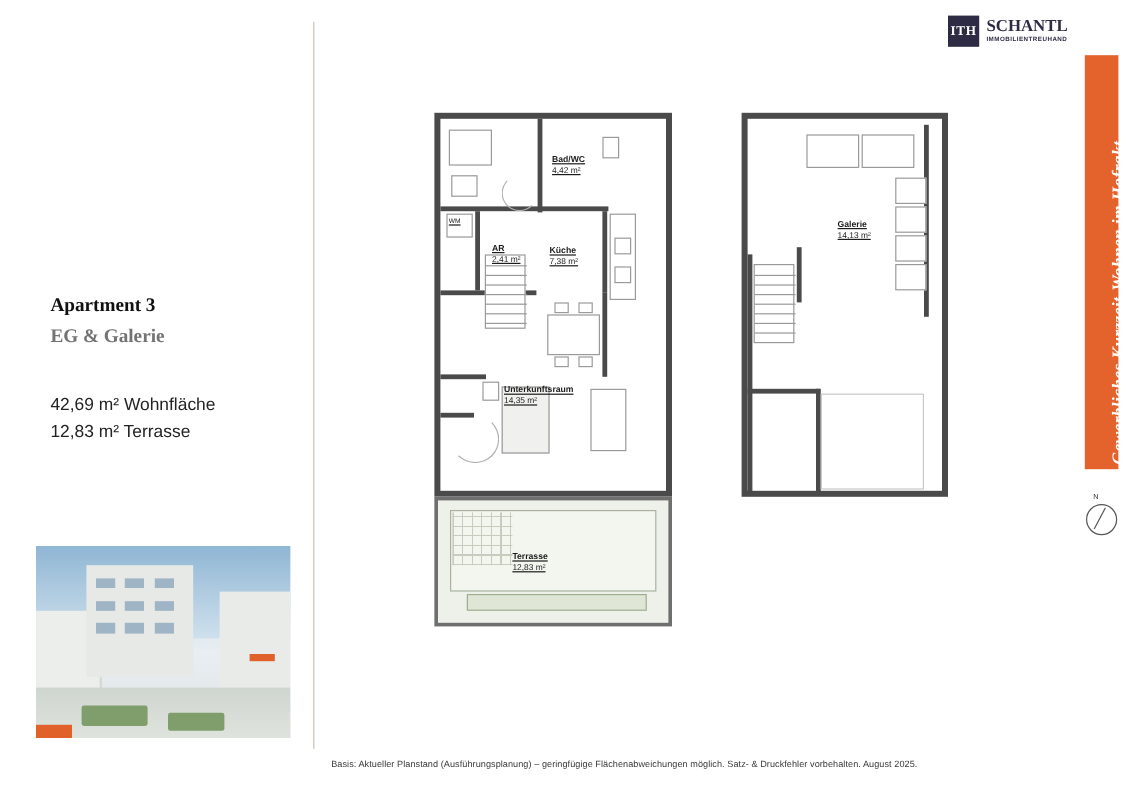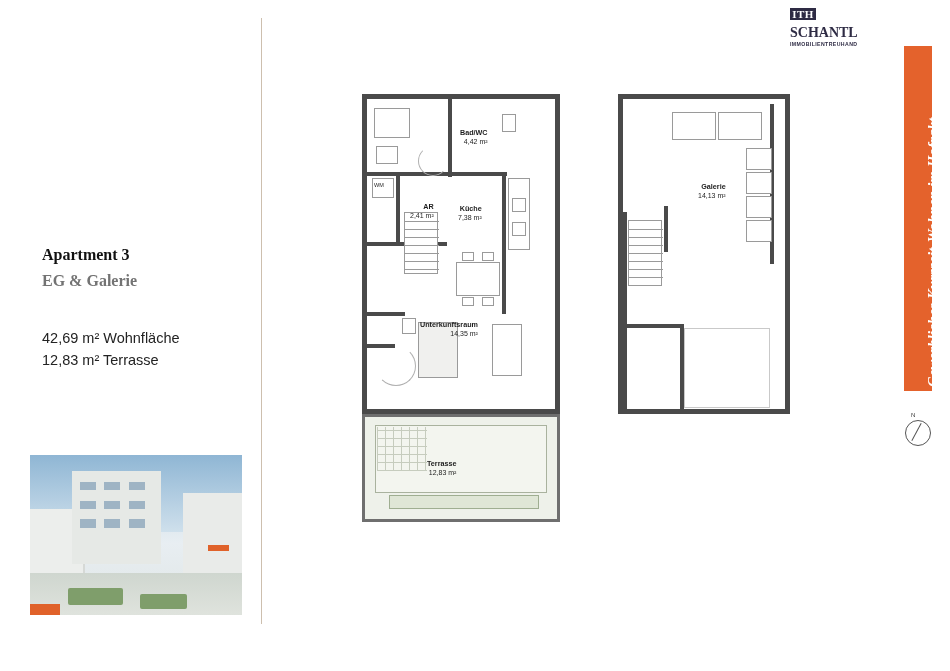--- a/index.html
+++ b/index.html
@@ -174,22 +174,22 @@
   }
 
   
   .ith-logo {
     position: absolute;
     right: 60px;
     top: 8px;
     width: 100px;
     height: 36px;
     display: flex;
+    align-items: center;
     gap: 6px;
-    flex-direction: column;
   }
   .ith-mark {
     width: 26px;
     height: 26px;
     background: #2e2b44;
     color: #fff;
     font-family: "Liberation Serif", serif;
     font-size: 11px;
     font-weight: bold;
     display: flex;
@@ -295,23 +295,24 @@
   .furn-fill {
     position: absolute;
     border: 1px solid #9a9a9a;
     background: #f0f0ee;
     box-sizing: border-box;
   }
   .lbl {
     position: absolute;
     font-size: 7px;
     color: #1c1c1c;
-    text-align: right;
+    text-align: left;
     line-height: 1.25;
     white-space: nowrap;
+    text-decoration: underline;
   }
   .lbl b {
     font-weight: bold;
     font-size: 7.2px;
   }
   .stair-line {
     position: absolute;
     background: #9a9a9a;
     height: 1px;
   }
@@ -425,20 +426,21 @@
   <div class="banner">
     <span class="banner-text">Gewerbliches Kurzzeit-Wohnen im Hofrakt</span>
   </div>
 
   <div class="compass">
     <div class="compass-n">N</div>
     <div class="compass-circle"></div>
     <div class="compass-needle"></div>
   </div>
 
+  <div class="footer-note">Basis: Aktueller Planstand (Ausführungsplanung) – geringfügige Flächenabweichungen möglich. Satz- &amp; Druckfehler vorbehalten. August 2025.</div>
 
   <div class="plan-area">
 
     <div class="plan eg">
       <div class="wall-outer"></div>
 
       <div class="wall" style="left:5px;top:78px;width:140px;height:4px;"></div>
       <div class="wall" style="left:86px;top:5px;width:4px;height:78px;"></div>
       <div class="wall" style="left:140px;top:82px;width:4px;height:68px;"></div>
       <div class="wall" style="left:5px;top:148px;width:80px;height:4px;"></div>

